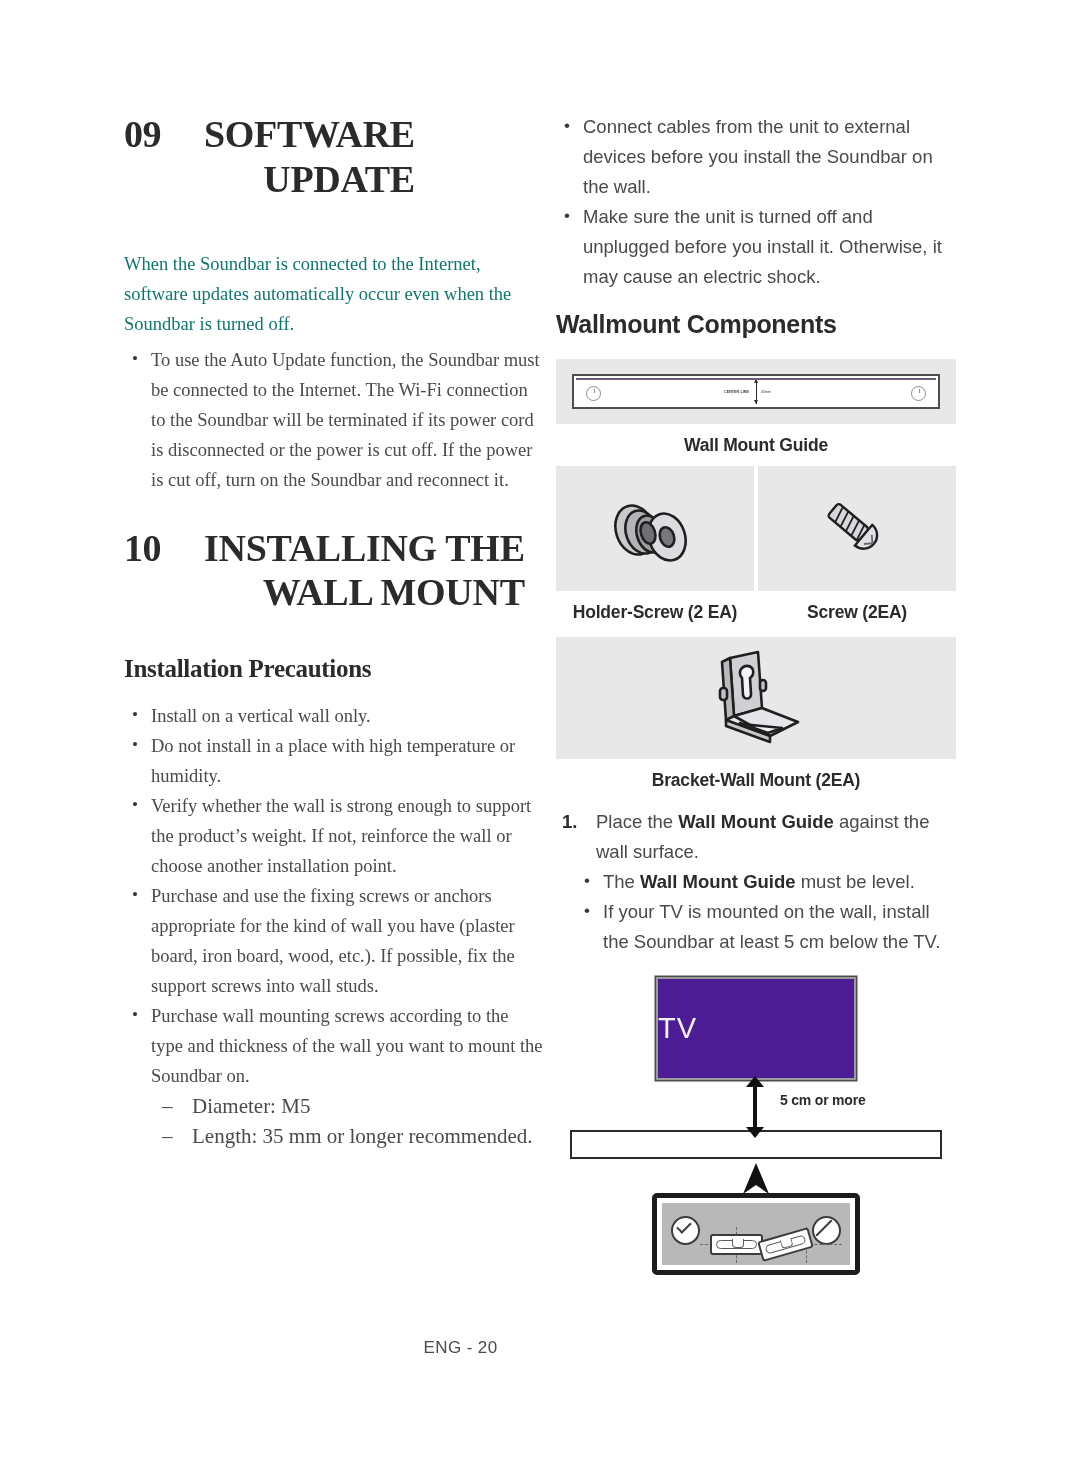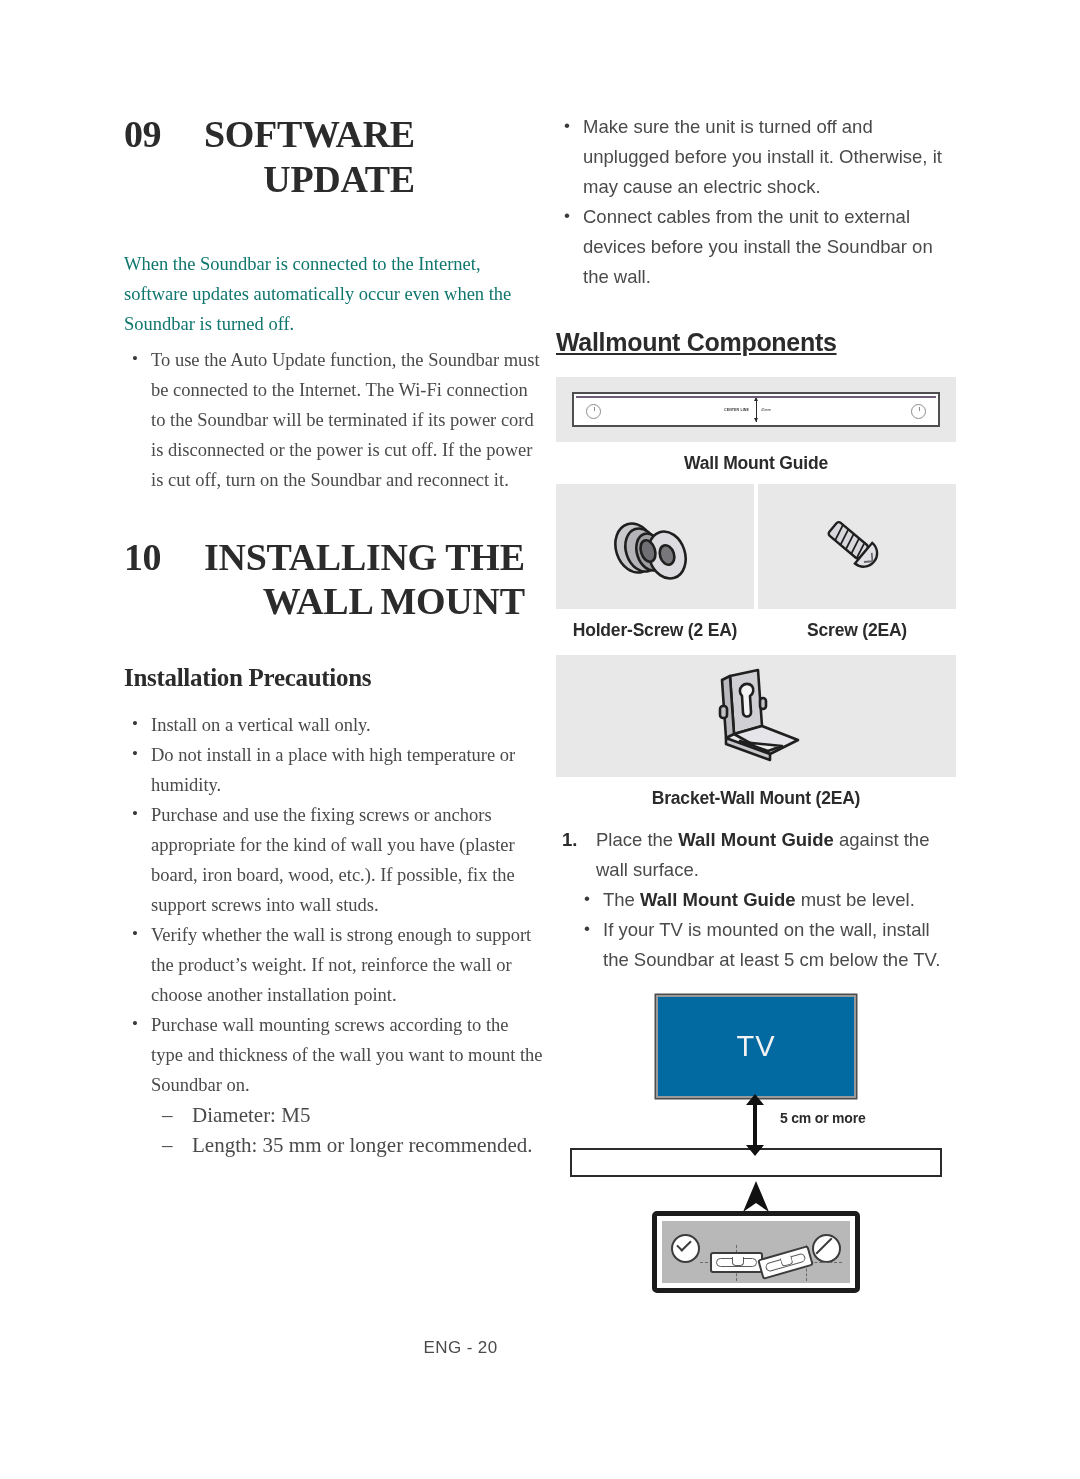--- a/index.html
+++ b/index.html
@@ -219,27 +219,26 @@
     color: #3a3a3a;
     white-space: nowrap;
   }
 
   
   .tv-block { position: relative; width: 400px; }
   .tv-screen {
     width: 200px;
     height: 103px;
     margin: 0 auto;
-    background: #0369a1;
+    background: #4c1d95;
     border: 2px solid #9a9a9a;
     box-shadow: 0 0 0 1.5px #4d4d4d;
     box-sizing: border-box;
     display: flex;
     align-items: center;
-    justify-content: center;
   }
   .tv-label {
     color: #f2f2f2;
     font-size: 29px;
     letter-spacing: 1px;
   }
   .gap-row {
     position: relative;
     height: 46px;
     margin-top: 4px;
@@ -411,53 +410,53 @@
         <div class="chapter-title">UPDATE</div>
       </div>
     </div>
 
     <p class="para" style="margin-top:47px;">When the Soundbar is connected to the Internet, software updates automatically occur even when the Soundbar is turned off.</p>
 
     <ul class="bullets" style="margin-top:6px;">
       <li>To use the Auto Update function, the Soundbar must be connected to the Internet. The Wi-Fi connection to the Soundbar will be terminated if its power cord is disconnected or the power is cut off. If the power is cut off, turn on the Soundbar and reconnect it.</li>
     </ul>
 
-    <div class="chapter" style="margin-top:40px;">
+    <div class="chapter" style="margin-top:31px;">
       <div class="chapter-num">10</div>
       <div>
         <div class="chapter-title">INSTALLING THE</div>
         <div class="chapter-title">WALL MOUNT</div>
       </div>
     </div>
 
     <h2 class="subhead" style="margin-top:40px;">Installation Precautions</h2>
 
     <ul class="bullets" style="margin-top:18px;">
       <li>Install on a vertical wall only.</li>
       <li>Do not install in a place with high temperature or humidity.</li>
+      <li>Verify whether the wall is strong enough to support the product’s weight. If not, reinforce the wall or choose another installation point.</li>
       <li>Purchase and use the fixing screws or anchors appropriate for the kind of wall you have (plaster board, iron board, wood, etc.). If possible, fix the support screws into wall studs.</li>
-      <li>Verify whether the wall is strong enough to support the product’s weight. If not, reinforce the wall or choose another installation point.</li>
       <li>Purchase wall mounting screws according to the type and thickness of the wall you want to mount the Soundbar on.</li>
     </ul>
 
     <ul class="dashes">
       <li>Diameter: M5</li>
       <li>Length: 35 mm or longer recommended.</li>
     </ul>
 
   </div>
 
   <div class="col col-right">
 
     <ul class="bullets">
+      <li>Connect cables from the unit to external devices before you install the Soundbar on the wall.</li>
       <li>Make sure the unit is turned off and unplugged before you install it. Otherwise, it may cause an electric shock.</li>
-      <li>Connect cables from the unit to external devices before you install the Soundbar on the wall.</li>
     </ul>
 
-    <h2 class="subhead" style="margin-top:36px;text-decoration:underline;">Wallmount Components</h2>
+    <h2 class="subhead" style="margin-top:18px;">Wallmount Components</h2>
 
     <div style="margin-top:20px;">
       <div class="panel panel-guide">
         <div class="guide-bar">
           <span class="guide-hole l"></span>
           <span class="guide-hole r"></span>
           <span class="guide-center">CENTER LINE</span>
           <span class="guide-dim"></span>
           <span class="guide-dimlabel">45mm</span>
         </div>

